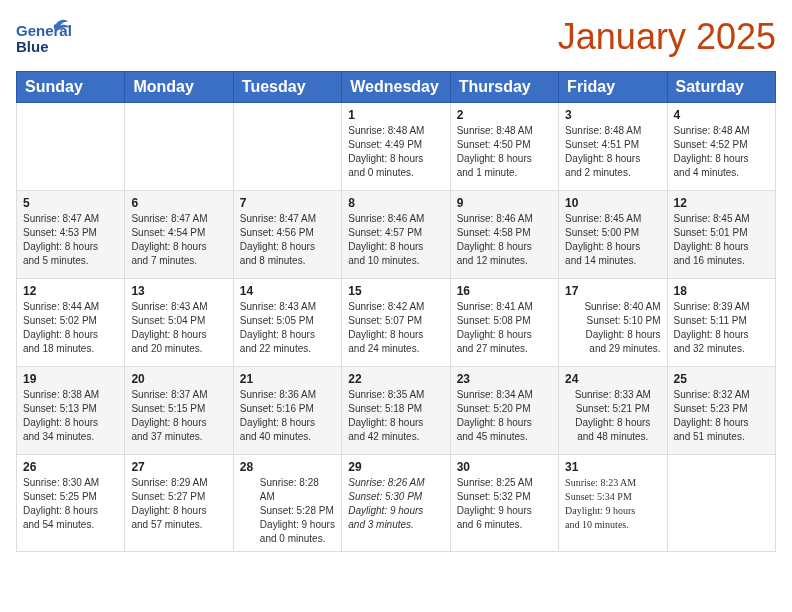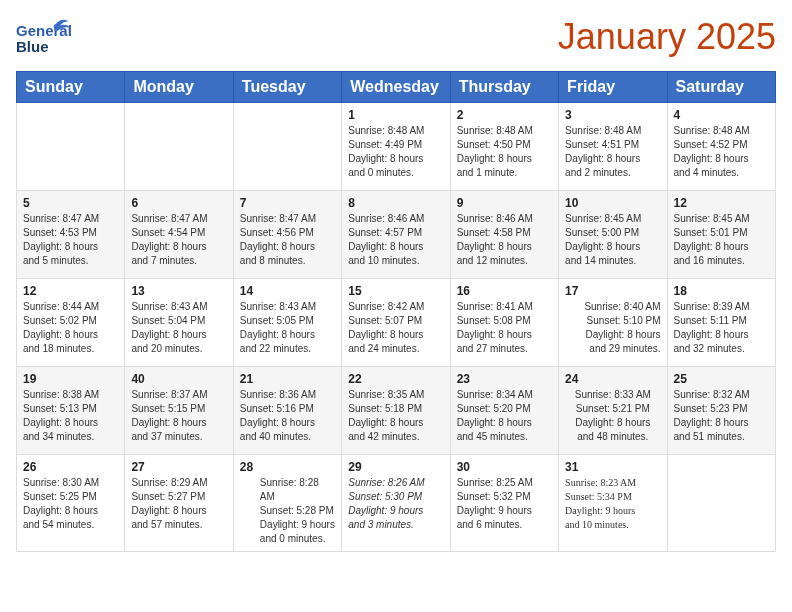--- a/index.html
+++ b/index.html
@@ -245,21 +245,21 @@
       </tr>
       <tr>
         <td>
           <div class="day-num">19</div>
           <div class="day-info" style="white-space: pre-line;">Sunrise: 8:38 AM
 Sunset: 5:13 PM
 Daylight: 8 hours
 and 34 minutes.</div>
         </td>
         <td>
-          <div class="day-num">40</div>
+          <div class="day-num">20</div>
           <div class="day-info" style="white-space: pre-line;">Sunrise: 8:37 AM
 Sunset: 5:15 PM
 Daylight: 8 hours
 and 37 minutes.</div>
         </td>
         <td>
           <div class="day-num">21</div>
           <div class="day-info" style="white-space: pre-line;">Sunrise: 8:36 AM
 Sunset: 5:16 PM
 Daylight: 8 hours

